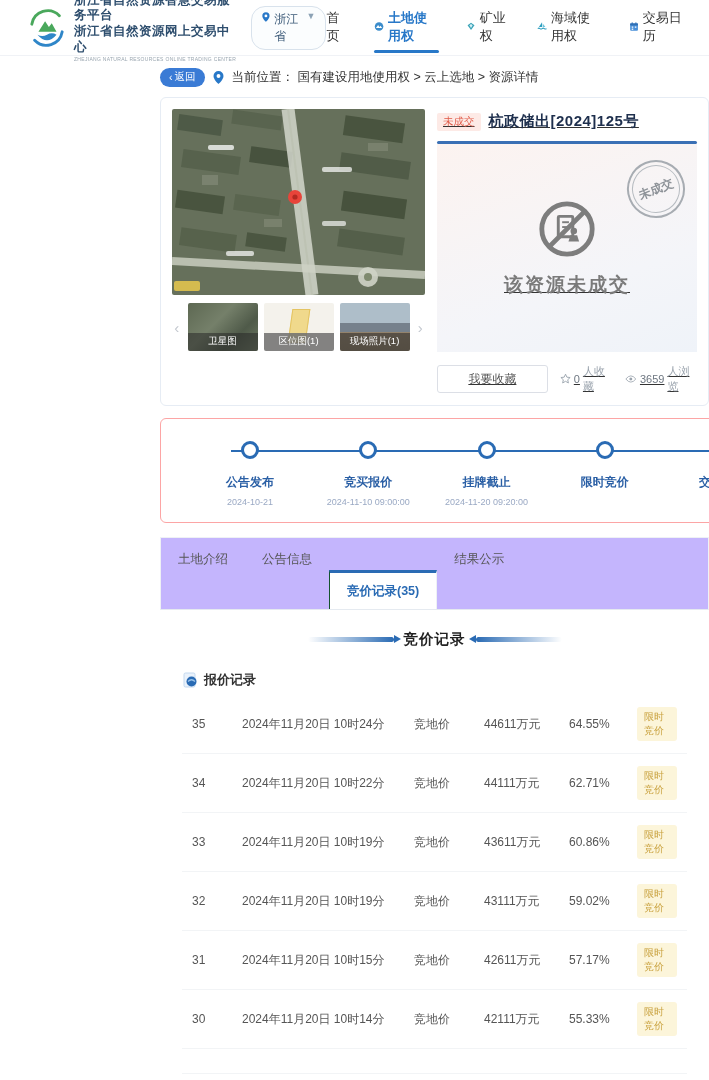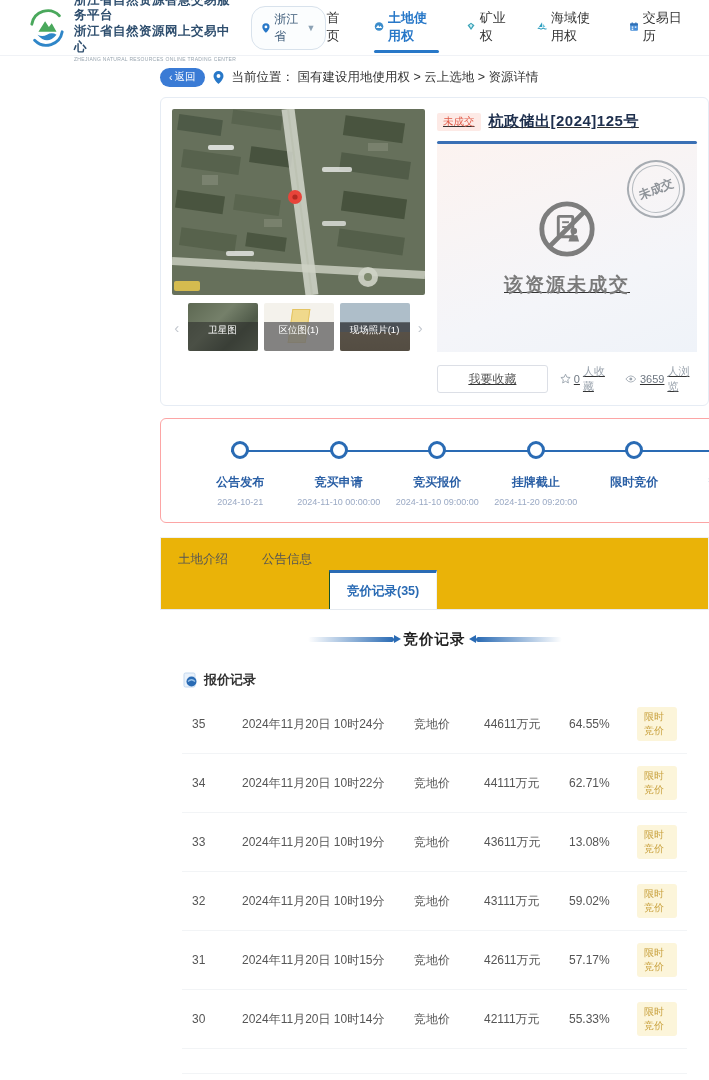--- a/index.html
+++ b/index.html
@@ -9,21 +9,21 @@
     font-family: "Liberation Sans", "DejaVu Sans", sans-serif;
     color: #333; font-size: 12px;
   }
   
   .header { height: 56px; display: flex; align-items: center; padding: 0 26px 0 28px;
     border-bottom: 1px solid #f0f2f6; background: #fff; }
   .logo { width: 38px; height: 38px; flex: none; }
   .brand { margin-left: 8px; line-height: 1.25; }
   .brand .t { font-size: 12.5px; font-weight: bold; color: #2e4e6e; letter-spacing: .5px; }
   .brand .en { font-size: 5px; color: #9aa6b0; letter-spacing: .3px; margin-top: 1px; }
-  .region { margin-left: 13px; display: flex; align-items: center; gap: 4px;
+  .region { margin-left: 13px; display: flex; align-items: flex-start; gap: 4px;
     border: 1px solid #d8e2ec; border-radius: 14px; padding: 4px 10px; font-size: 12px;
     color: #3c5a78; cursor: pointer; background: #fbfdfe; }
   .region .chev { font-size: 9px; color: #8ca2b5; }
   .nav { margin-left: auto; display: flex; gap: 27px; align-items: center; }
   .nav-item { display: flex; align-items: center; gap: 4px; font-size: 13px; color: #333;
     cursor: pointer; padding: 8px 0 10px; position: relative; }
   .nav-item.active { color: #2878c8; font-weight: bold; }
   .nav-item.active::after { content: ""; position: absolute; left: 0; right: 0; bottom: 2px;
     height: 3px; border-radius: 2px; background: #2878c8; }
   
@@ -33,21 +33,21 @@
   .crumb-text { font-size: 12.5px; color: #333; }
   
   .card { margin-left: 160px; width: 549px; border: 1px solid #e6ecf4; border-radius: 6px;
     background: #fff; padding: 11px; display: flex; gap: 12px; }
   .media-col { width: 253px; flex: none; }
   .map { width: 253px; height: 186px; border-radius: 2px; overflow: hidden; position: relative; cursor: pointer; }
   .thumb-row { margin-top: 8px; display: flex; align-items: center; gap: 6px; }
   .thumb-chev { color: #c3c8cf; font-size: 15px; width: 10px; text-align: center; cursor: pointer; }
   .thumb { width: 70px; height: 48px; border-radius: 2px; overflow: hidden; position: relative; cursor: pointer; flex: none; }
   .thumb .lbl { position: absolute; left: 0; right: 0; bottom: 0; background: rgba(40,40,40,.55);
-    color: #fff; font-size: 9.5px; text-align: center; padding: 2px 0 14px; }
+    color: #fff; font-size: 9.5px; text-align: center; padding: 2px 0 3px; }
   .thumb.sel .lbl { background: rgba(110,110,110,.85); }
   .t0 { background: linear-gradient(135deg,#5d6852,#75806a 40%,#4f5a49 70%,#6e7a64); }
   .t1 { background: #f4f2ec; }
   .t1 .parcel { position: absolute; left: 26px; top: 6px; width: 18px; height: 34px;
     background: #f0d98c; transform: skewX(-8deg); border: 1px solid #e4c463; }
   .t2 { background: linear-gradient(180deg,#aebec9 0%,#aebec9 42%,#76818c 42%,#76818c 60%,#93836c 60%,#8a7a63 100%); }
   .info-col { flex: 1; display: flex; flex-direction: column; text-decoration: underline; }
   .title-row { display: flex; align-items: center; gap: 8px; margin: 3px 0 10px; }
   .status-tag { background: #fdeae6; color: #e05a48; font-size: 10.5px; padding: 2px 6px; border-radius: 2px; flex: none; }
   .res-title { font-size: 15px; font-weight: bold; color: #1e2f4d; letter-spacing: .5px; }
@@ -68,21 +68,21 @@
   
   .timeline-card { margin: 12px 0 0 160px; width: 653px; border: 1px solid #fca5a5;
     border-radius: 6px; background: #fff; padding: 22px 30px 14px; }
   .tl-track { display: flex; position: relative; }
   .tl-line { position: absolute; top: 9px; left: 40px; right: 40px; height: 2px; background: #2a6bb4; }
   .tl-step { flex: 1; display: flex; flex-direction: column; align-items: center; position: relative; }
   .tl-dot { width: 18px; height: 18px; border: 3px solid #2a6bb4; border-radius: 50%; background: #fff; z-index: 1; }
   .tl-label { margin-top: 15px; color: #2a5fa5; font-weight: bold; font-size: 12px; }
   .tl-date { margin-top: 6px; color: #9aa9c4; font-size: 9px; height: 11px; white-space: nowrap; }
   
-  .tabs { margin: 14px 0 0 160px; width: 549px; display: flex; background: #eab308;
+  .tabs { margin: 14px 0 0 160px; width: 549px; display: flex; background: #c4b5fd;
     border: 1px solid #eef1f5; border-bottom: 1px solid #e5eaf0; }
   .tab { padding: 10px 17px 9px; font-size: 12.5px; color: #555; cursor: pointer; border-top: 3px solid transparent; }
   .tab.active { background: #fff; color: #2a6bb4; font-weight: bold; border-top-color: #2a6bb4;
     border-left: 1px solid #14532d; border-right: 1px solid #eef1f5; margin-top: 32px; }
   
   .section { margin-left: 160px; width: 549px; background: #fff; padding: 20px 0 6px; }
   .sec-head { display: flex; align-items: center; justify-content: center; gap: 10px; }
   .sec-title { font-size: 14.5px; font-weight: bold; color: #222; letter-spacing: 1px; }
   .deco { width: 86px; height: 5px; position: relative; }
   .deco.l { background: linear-gradient(90deg, rgba(42,107,180,0), #2a6bb4); border-radius: 3px; }
@@ -284,25 +284,20 @@
 <div class="timeline-card">
   <div class="tl-track" id="timeline">
     <div class="tl-line"></div>
   <div class="tl-step">
         <span class="tl-dot"></span>
         <span class="tl-label">公告发布</span>
         <span class="tl-date">2024-10-21</span>
       </div>
       <div class="tl-step">
         <span class="tl-dot"></span>
-        <span class="tl-label">竞买申请</span>
-        <span class="tl-date">2024-11-10 00:00:00</span>
-      </div>
-      <div class="tl-step">
-        <span class="tl-dot"></span>
         <span class="tl-label">竞买报价</span>
         <span class="tl-date">2024-11-10 09:00:00</span>
       </div>
       <div class="tl-step">
         <span class="tl-dot"></span>
         <span class="tl-label">挂牌截止</span>
         <span class="tl-date">2024-11-20 09:20:00</span>
       </div>
       <div class="tl-step">
         <span class="tl-dot"></span>
@@ -314,20 +309,21 @@
         <span class="tl-label">交易结束</span>
         <span class="tl-date"></span>
       </div>
     </div>
 </div>
 
 <div class="tabs" id="tabs">
     <div class="tab">土地介绍</div>
     <div class="tab">公告信息</div>
     <div class="tab active">竞价记录(35)</div>
+    <div class="tab">结果公示</div>
   </div>
 
 <div class="section">
   <div class="sec-head">
     <span class="deco l"></span>
     <span class="sec-title">竞价记录</span>
     <span class="deco r"></span>
   </div>
   <div class="subsec">
     <svg width="16" height="16" viewBox="0 0 16 16">
@@ -352,21 +348,21 @@
         <span class="c2">竞地价</span>
         <span class="c3">44111万元</span>
         <span class="c4">62.71%</span>
         <span class="c5"><span class="badge">限时竞价</span></span>
       </div>
       <div class="trow">
         <span class="c0">33</span>
         <span class="c1">2024年11月20日 10时19分</span>
         <span class="c2">竞地价</span>
         <span class="c3">43611万元</span>
-        <span class="c4">13.08%</span>
+        <span class="c4">60.86%</span>
         <span class="c5"><span class="badge">限时竞价</span></span>
       </div>
       <div class="trow">
         <span class="c0">32</span>
         <span class="c1">2024年11月20日 10时19分</span>
         <span class="c2">竞地价</span>
         <span class="c3">43111万元</span>
         <span class="c4">59.02%</span>
         <span class="c5"><span class="badge">限时竞价</span></span>
       </div>

